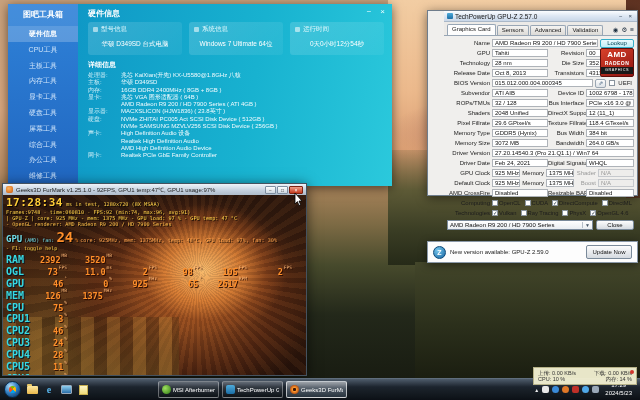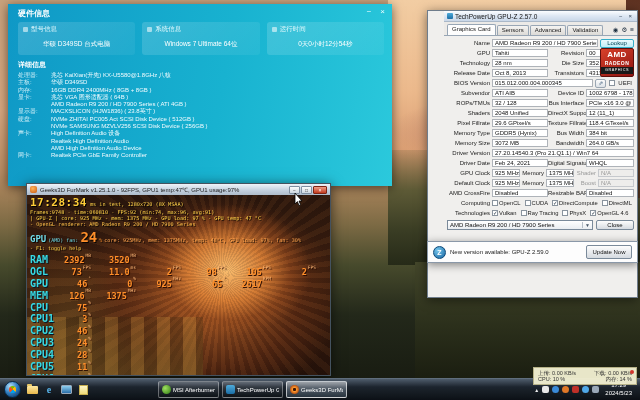--- a/index.html
+++ b/index.html
@@ -36,21 +36,21 @@
   .tb-card-label { font-size:6.5px; color:#eafcff; display:flex; align-items:center; gap:3px; }
   .tb-dot { width:5px; height:5px; border-radius:1px; background:rgba(255,255,255,.55); flex-shrink:0; }
   .tb-card-value { font-size:6.5px; margin-top:6px; text-align:center; white-space:nowrap; overflow:hidden; }
   .tb-details-title { font-size:7px; font-weight:bold; margin:5px 0 2px; }
   .tb-row { display:flex; font-size:6px; line-height:7.3px; color:#f2fcff; }
   .tb-row-label { width:33px; flex-shrink:0; color:#cdeef7; }
   .tb-row-value { flex:1; white-space:nowrap; overflow:hidden; }
 
   
   #furmark { position:absolute; left:2px; top:183px; width:305px; height:193px; border:1px solid #44525f;
-    box-shadow:0 2px 12px rgba(0,0,0,.6); z-index:2; background:#f9a8d4;margin-left:24px; }
+    box-shadow:0 2px 12px rgba(0,0,0,.6); z-index:2; background:#f9a8d4; }
   .fm-titlebar { height:11px; background:linear-gradient(180deg,#eef3f9,#c2cfdd 60%,#aebccb); display:flex; align-items:center; gap:3px; padding:0 3px; }
   .fm-icon { width:7px; height:7px; border-radius:2px; background:radial-gradient(circle at 40% 35%,#ffb45c,#c85a10); flex-shrink:0; }
   .fm-title { flex:1; font-size:6px; color:#1c1c1c; white-space:nowrap; overflow:hidden; }
   .fm-btns { display:flex; gap:1px; }
   .fm-btn { width:11px; height:8px; border:1px solid #7e8ea0; border-radius:1px; background:linear-gradient(#fdfdfd,#ccd6e0); font-size:5px; line-height:6px; text-align:center; color:#333; }
   .fm-btn.close { width:14px; background:linear-gradient(#ef9d88,#c23a1e); border-color:#7e2413; color:#fff; }
   .fm-canvas { position:absolute; left:0; right:0; top:11px; bottom:0; overflow:hidden;
     background:
       radial-gradient(95px 75px at 66% 42%, rgba(255,195,115,.95), rgba(222,130,55,.88) 40%, rgba(150,75,30,.62) 66%, rgba(70,30,14,0) 88%),
       radial-gradient(150px 120px at 60% 58%, rgba(198,105,42,.85), rgba(110,50,22,.55) 60%, rgba(45,20,10,0) 88%),
@@ -81,21 +81,21 @@
   .rtss-label { width:27px; font-size:10px; font-weight:bold; color:#38d9e2; font-family:"DejaVu Sans Mono",monospace;
     text-shadow:1px 1px 0 rgba(0,20,40,.9); flex-shrink:0; }
   .rtss-cell { width:45px; text-align:right; font-family:"DejaVu Sans Mono",monospace; white-space:nowrap; }
   .rtss-cell.first { width:34px; }
   .rtss-cell b { font-size:8.5px; font-weight:bold; color:#ff8f2a; text-shadow:1px 1px 0 rgba(40,10,0,.9); }
   .rtss-cell i { font-style:normal; font-size:4.5px; color:#ffb877; vertical-align:super; margin-left:1px; text-shadow:1px 1px 0 rgba(40,10,0,.9); }
 
   .cursor { position:absolute; left:294px; top:193px; z-index:4; }
 
   
-  #gpuz { position:absolute; left:427px; top:10px; width:211px; height:288px; background:#f0efed;
+  #gpuz { position:absolute; left:427px; top:10px; width:211px; height:186px; background:#f0efed;
     border:1px solid #6f7d8c; box-shadow:0 2px 10px rgba(0,0,0,.5); z-index:3;padding-left:16px; }
   .gz-titlebar { height:11px; background:linear-gradient(180deg,#fbfdff,#dde7f3 50%,#c9d7e8); border-bottom:1px solid #aab8c8;
     display:flex; align-items:center; gap:2px; padding:0 3px; }
   .gz-ticon { width:6px; height:6px; border-radius:1px; background:linear-gradient(#4fabda,#1b6ea6); flex-shrink:0; }
   .gz-title { flex:1; font-size:6.5px; color:#111; white-space:nowrap; overflow:hidden; }
   .gz-wbtn { font-size:6px; color:#345; padding:0 2px; }
   .gz-tabs { display:flex; align-items:flex-end; gap:1px; padding:2px 3px 0; background:#eceae7; border-bottom:1px solid #98a6b5; }
   .gz-tab { font-size:6px; padding:1px 4px 2px; border:1px solid #98a6b5; border-bottom:none; border-radius:2px 2px 0 0;
     background:linear-gradient(#f5f4f2,#dcdad6); color:#222; }
   .gz-tab.active { background:#fdfdfd; padding-bottom:3px; }
@@ -179,20 +179,33 @@
 <body>
 
 <div class="wallpaper"></div>
 <div class="wp-sky"></div>
 <div class="wp-mtn"></div>
 <div class="wp-trees"></div>
 <div class="wp-lake"></div>
 <div class="wp-band"></div>
 
 <div id="toolbox">
+  <div class="tb-sidebar">
+    <div class="tb-sb-title">图吧工具箱</div>
+    <div class="tb-item active">硬件信息</div>
+    <div class="tb-item">CPU工具</div>
+    <div class="tb-item">主板工具</div>
+    <div class="tb-item">内存工具</div>
+    <div class="tb-item">显卡工具</div>
+    <div class="tb-item">硬盘工具</div>
+    <div class="tb-item">屏幕工具</div>
+    <div class="tb-item">综合工具</div>
+    <div class="tb-item">办公工具</div>
+    <div class="tb-item">维修工具</div>
+  </div>
   <div class="tb-main">
     <div class="tb-header">硬件信息</div>
     <div class="tb-controls">
       <span>−</span>
       <span>×</span>
     </div>
     <div class="tb-cards">
       <div class="tb-card">
         <div class="tb-card-label">
             <span class="tb-dot"></span>

